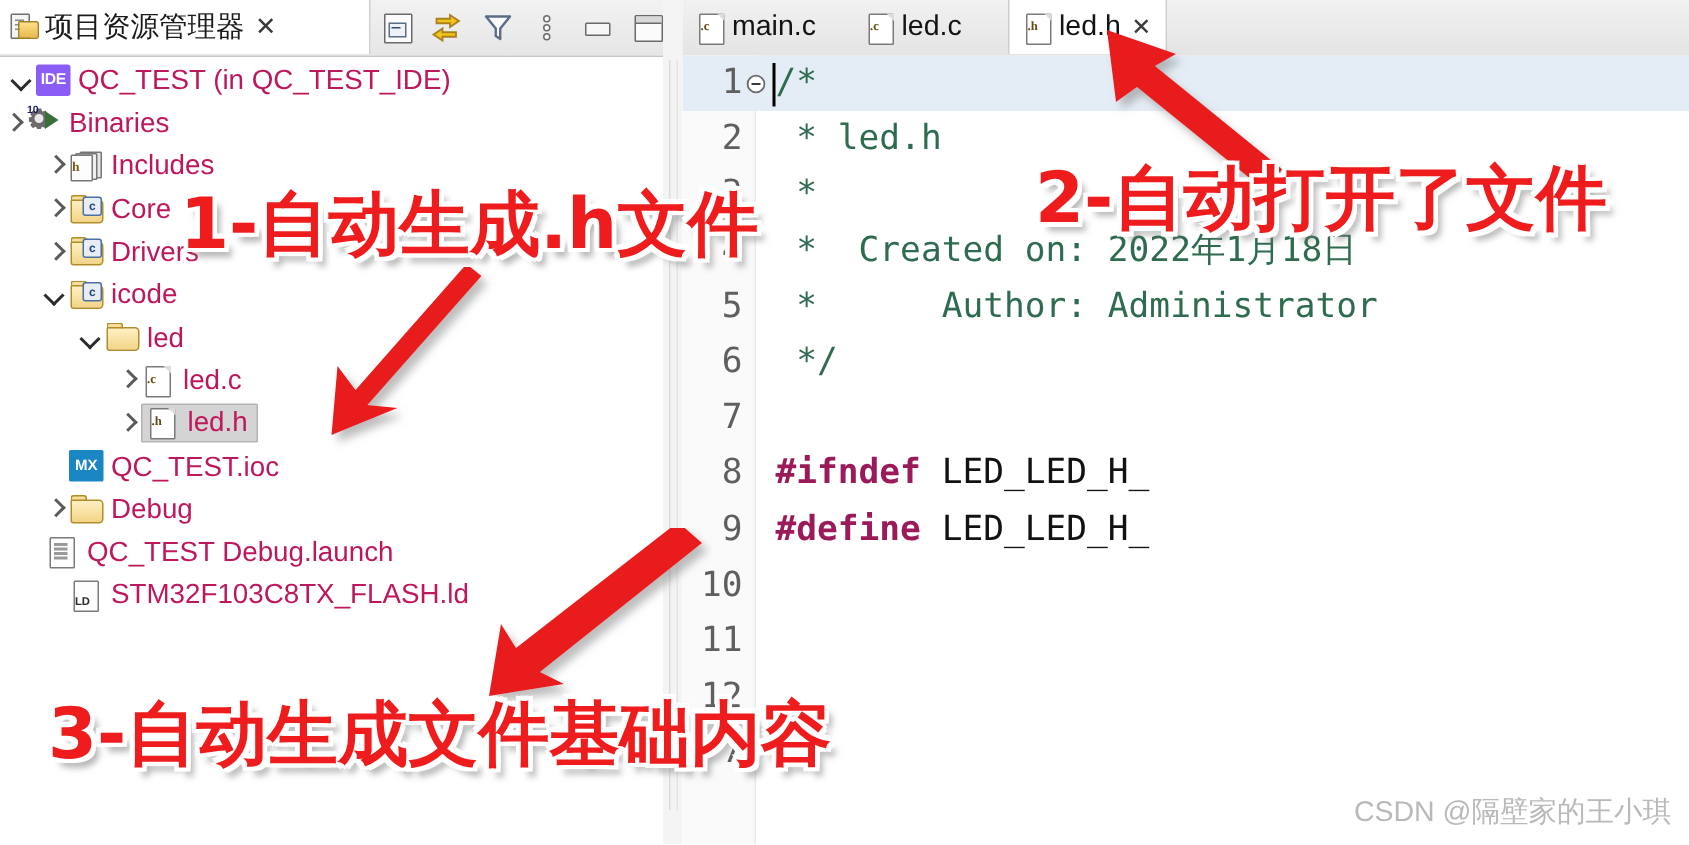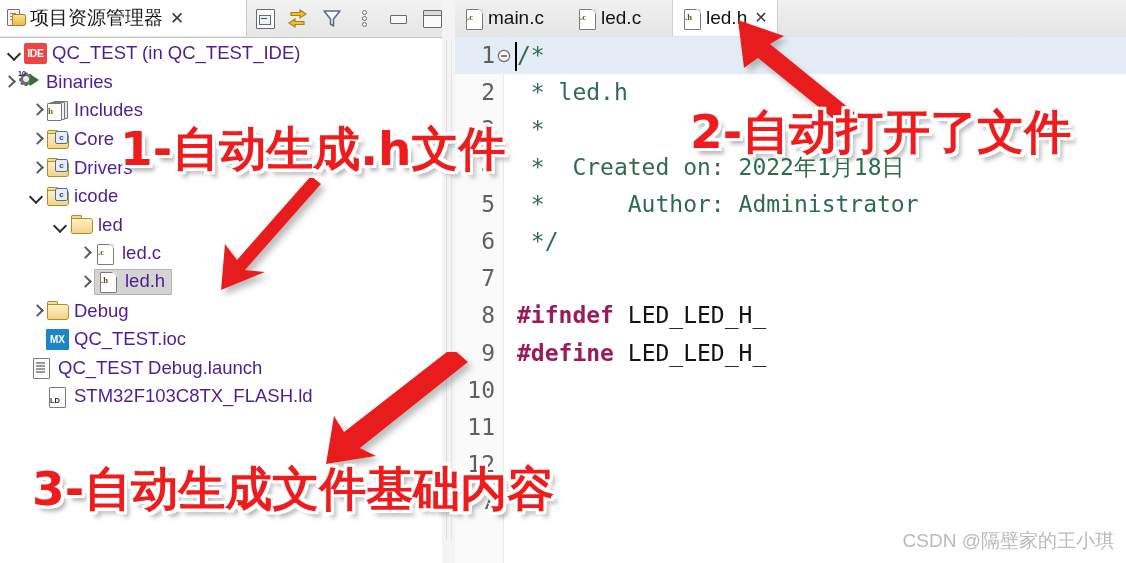--- a/index.html
+++ b/index.html
@@ -102,27 +102,27 @@
     content:"";position:absolute;left:5px;top:3px;width:7px;height:7px;
     border-right:2.1px solid #5a5a5a;border-bottom:2.1px solid #5a5a5a;
     transform:rotate(-45deg);
   }
   .twisty.open:before{
     content:"";position:absolute;left:3px;top:4px;width:8px;height:8px;
     border-right:2.4px solid #2b2b2b;border-bottom:2.4px solid #2b2b2b;
     transform:rotate(45deg);
   }
   .tree-row .ticon{width:23px;height:21px;flex:0 0 auto;margin-right:5px;position:relative;}
-  .tree-row .tlabel{font-size:18.5px;line-height:1;color:#4c1d95;}
+  .tree-row .tlabel{font-size:18.5px;line-height:1;color:#be185d;}
   .tree-row.selected .tlabel-wrap{
     background:#d4d4d4;border:1px solid #b4b4b4;padding:1px 6px 2px 2px;border-radius:1px;
   }
 
   
-  .ic-ide{background:#ef4444;border-radius:2px;width:21px;height:19px;
+  .ic-ide{background:#8b5cf6;border-radius:2px;width:21px;height:19px;
      color:#fff;font-size:10.5px;font-weight:700;display:flex;align-items:center;
      justify-content:center;letter-spacing:-0.3px;}
   
   .ic-bin{position:relative;}
   .ic-bin .gear{position:absolute;left:1px;top:1px;width:14px;height:14px;
      background:#6c6c6c;border-radius:3px;
      clip-path:polygon(40% 0,60% 0,66% 14%,82% 10%,93% 26%,84% 38%,100% 44%,100% 62%,84% 66%,93% 78%,80% 92%,64% 86%,58% 100%,42% 100%,36% 86%,20% 92%,8% 78%,17% 66%,0 62%,0 44%,17% 38%,8% 26%,20% 10%,36% 14%);}
   .ic-bin .gdot{position:absolute;left:5px;top:5px;width:6px;height:6px;background:#e9e9e9;border-radius:50%;}
   .ic-bin .play{position:absolute;left:12px;top:3px;width:0;height:0;
      border-left:9px solid #3a6f3a;border-top:6px solid transparent;border-bottom:6px solid transparent;}
@@ -356,32 +356,32 @@
         <span class="twisty closed"></span>
         <span class="tlabel-wrap" style="display:flex;align-items:center;">
           <span class="ticon ic-file">
             <span class="pg"></span>
               <span class="ext">.h</span>
           </span>
           <span class="tlabel">led.h</span>
         </span>
       </div>
 
+      <div class="tree-row" style="padding-left:46px">
+        <span class="ticon ic-mx">MX</span>
+        <span class="tlabel-wrap"><span class="tlabel">QC_TEST.ioc</span></span>
+      </div>
+
       <div class="tree-row" style="padding-left:28px">
         <span class="twisty closed"></span>
         <span class="ticon ic-folder">
           <span class="ft"></span>
             <span class="fb"></span>
         </span>
         <span class="tlabel-wrap"><span class="tlabel">Debug</span></span>
-      </div>
-
-      <div class="tree-row" style="padding-left:46px">
-        <span class="ticon ic-mx">MX</span>
-        <span class="tlabel-wrap"><span class="tlabel">QC_TEST.ioc</span></span>
       </div>
 
       <div class="tree-row" style="padding-left:30px">
         <span class="ticon ic-doc">
           <span class="pg"></span>
           <span class="ln" style="top:5px"></span>
             <span class="ln" style="top:8px"></span>
           <span class="ln" style="top:11px"></span>
             <span class="ln" style="top:14px"></span>
         </span>

